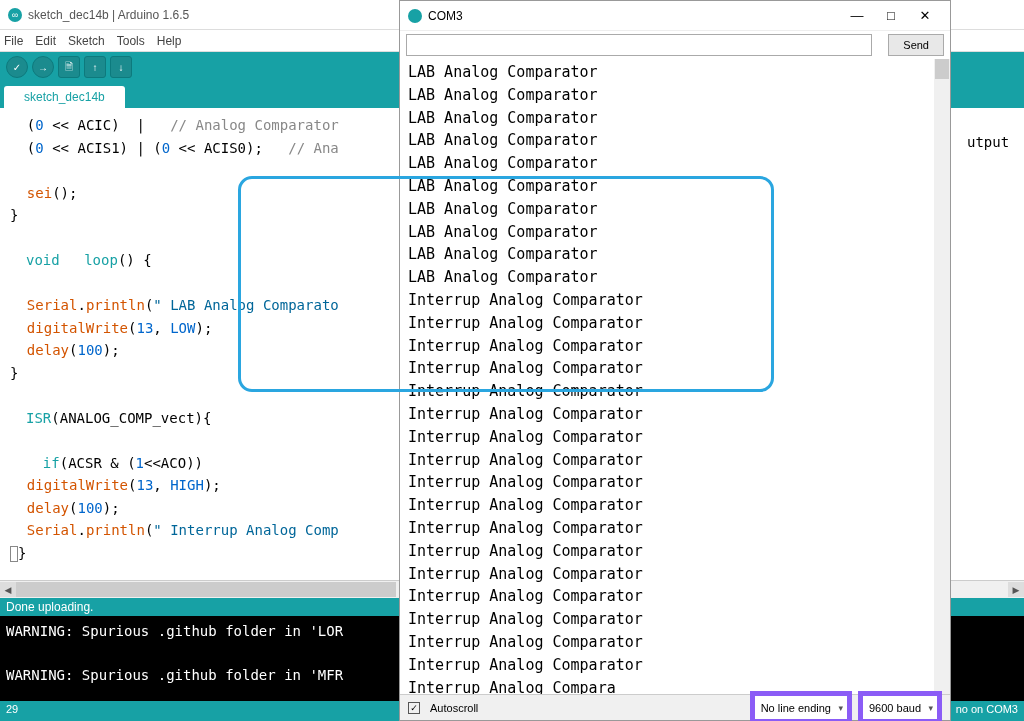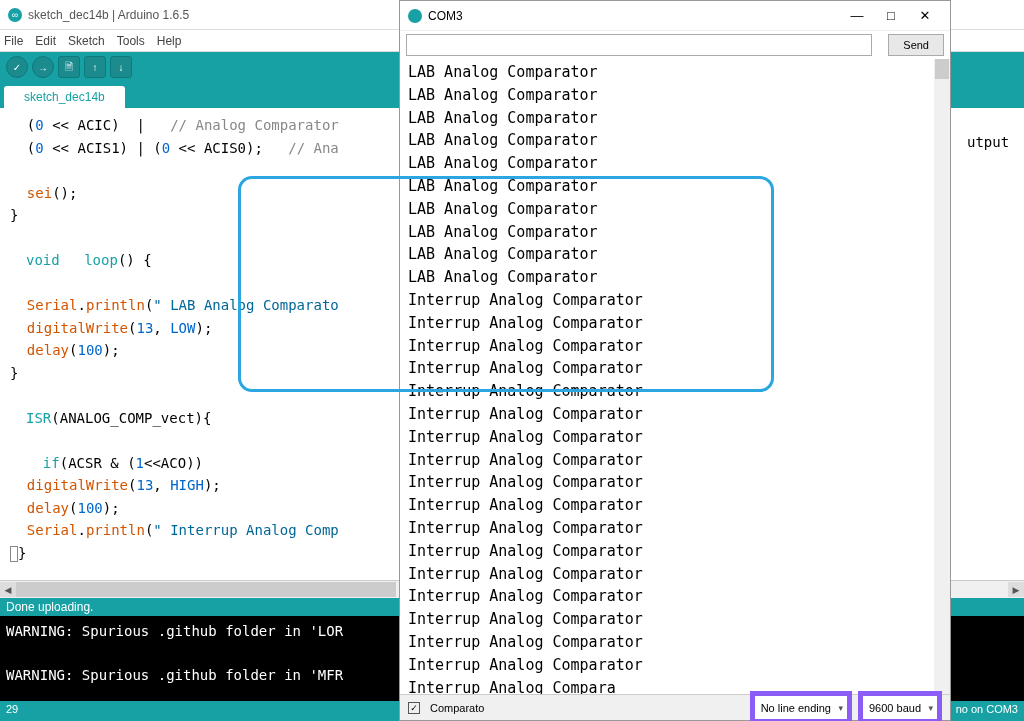--- a/index.html
+++ b/index.html
@@ -173,18 +173,18 @@
       <div> Interrup Analog Comparator</div>
       <div> Interrup Analog Comparator</div>
       <div> Interrup Analog Comparator</div>
       <div> Interrup Analog Compara</div>
       <div class="vscroll">
         <div class="vthumb"></div>
       </div>
   </div>
   <div class="serial-footer">
     <span class="chk">✓</span>
-    <span>Comparato</span>
+    <span>Autoscroll</span>
     <span class="spacer"></span>
     <span class="dropdown">No line ending</span>
     <span class="dropdown">9600 baud</span>
   </div>
 </div>
 
 </body></html>

